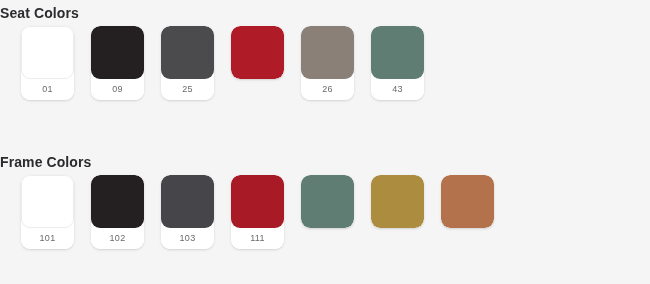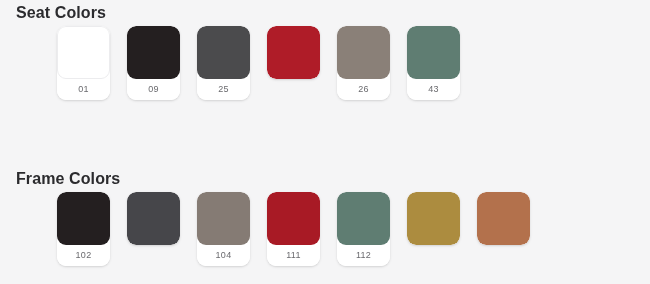--- a/index.html
+++ b/index.html
@@ -20,38 +20,37 @@
     inset: 0;
     padding: 0;
   }
 
   .section {
     position: absolute;
     left: 0;
     right: 0;
   }
   .section.seat   { top: 6px; }
-  .section.frame  { top: 172px; }
+  .section.frame  { top: 155px; }
 
   .section-title {
-    margin: 0 0 6px 16px;
-    font-size: 16px;
+    margin: 0 0 6px 0;
+    font-size: 14px;
     font-weight: bold;
     color: #2b2b2e;
     letter-spacing: 0.1px;
     line-height: 14px;
   }
 
   .swatch-row {
     display: flex;
     flex-direction: row;
     align-items: flex-start;
     padding-left: 21px;
     gap: 17px;
-    margin-left: 36px;
   }
 
   .swatch-card {
     width: 53px;
     background: #ffffff;
     border-radius: 9px;
     box-shadow: 0 1px 3px rgba(0,0,0,0.10), 0 1px 1.5px rgba(0,0,0,0.05);
     overflow: hidden;
     display: flex;
     flex-direction: column;
@@ -111,37 +110,37 @@
           <div class="swatch-color" style="background: rgb(95, 125, 114);"></div>
           <div class="swatch-label">43</div>
         </div>
       </div>
   </section>
 
   <section class="section frame">
     <h2 class="section-title">Frame Colors</h2>
     <div class="swatch-row" id="row-frame">
         <div class="swatch-card">
+          <div class="swatch-color is-white" style="background: rgb(255, 255, 255);"></div>
+          <div class="swatch-label">101</div>
+        </div>
+        <div class="swatch-card">
           <div class="swatch-color" style="background: rgb(36, 31, 32);"></div>
           <div class="swatch-label">102</div>
         </div>
         <div class="swatch-card">
           <div class="swatch-color" style="background: rgb(70, 70, 74);"></div>
-        </div>
-        <div class="swatch-card">
-          <div class="swatch-color" style="background: rgb(133, 123, 116);"></div>
-          <div class="swatch-label">104</div>
+          <div class="swatch-label">103</div>
         </div>
         <div class="swatch-card">
           <div class="swatch-color" style="background: rgb(168, 26, 37);"></div>
           <div class="swatch-label">111</div>
         </div>
         <div class="swatch-card">
           <div class="swatch-color" style="background: rgb(95, 125, 114);"></div>
-          <div class="swatch-label">112</div>
         </div>
         <div class="swatch-card">
           <div class="swatch-color" style="background: rgb(172, 140, 63);"></div>
         </div>
         <div class="swatch-card">
           <div class="swatch-color" style="background: rgb(179, 113, 76);"></div>
         </div>
       </div>
   </section>
 

